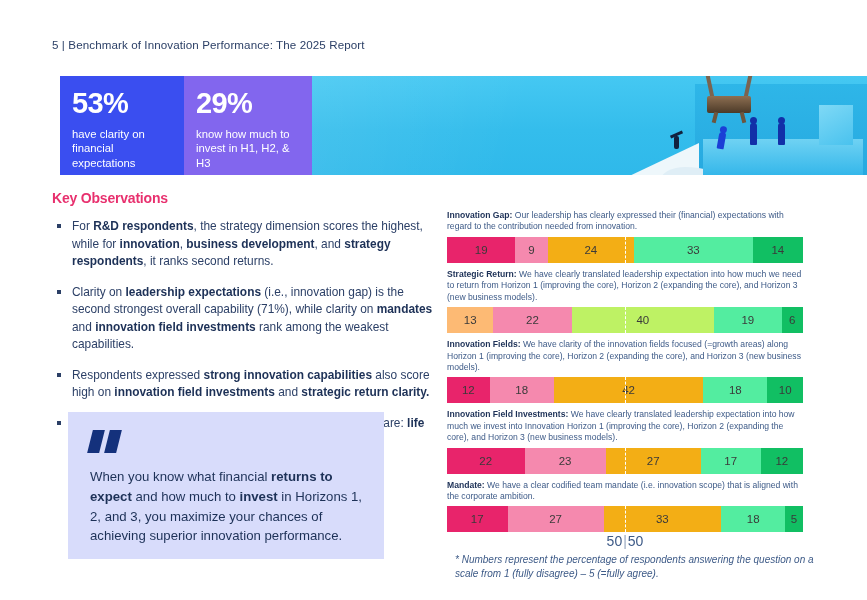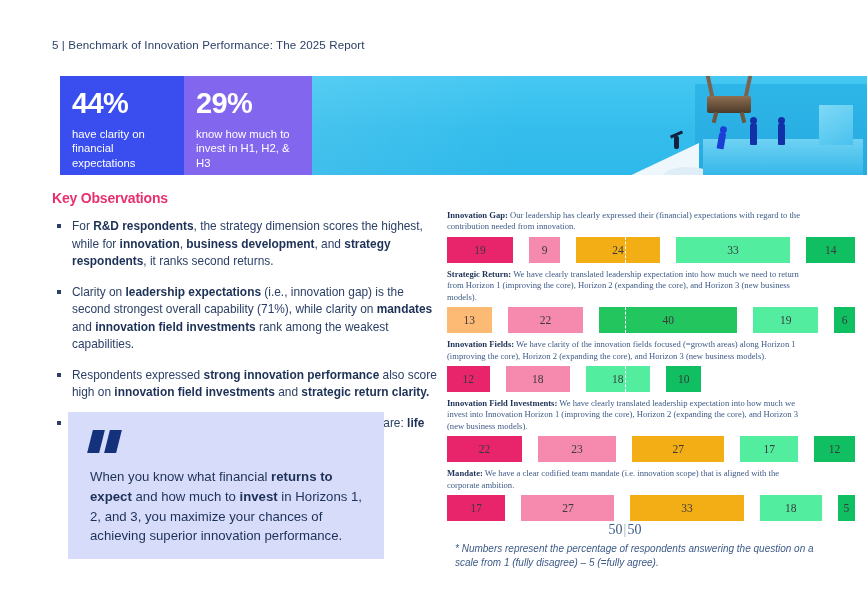--- a/index.html
+++ b/index.html
@@ -127,30 +127,29 @@
   .quote-mark { display: flex; gap: 5px; margin-bottom: 14px; }
   .quote-mark span {
     display: block; width: 12px; height: 23px; background: #14317c;
     transform: skewX(-14deg);
   }
   .quote-text { font-size: 13.2px; line-height: 1.5; color: #1d3157; }
   .quote-text b { font-weight: bold; }
 
   
   .right-col { position: absolute; left: 447px; top: 210px; width: 360px; }
-  .chart-block { margin-bottom: 6px; font-family: Liberation Serif, serif; }
+  .chart-block { margin-bottom: 6px; }
   .chart-label {
     font-size: 8.6px; line-height: 1.33; color: #3d5a87; margin-bottom: 4px;
   }
   .chart-label b { font-weight: bold; color: #1d3157; }
 
   .bar {
-    position: relative; display: flex; width: 408px; height: 26px;
+    position: relative; display: flex; width: 356px; height: 26px;
     overflow: visible;
-    gap: 16px;
   }
   .seg {
     display: flex; align-items: center; justify-content: center;
     font-size: 11.5px; color: #3a3a3a; font-weight: 500;
   }
   .mid-line {
     position: absolute; top: 0; bottom: 0; width: 0;
     border-left: 1.6px dashed #ffffff; pointer-events: none;
   }
   .mid-caption {
@@ -169,21 +168,21 @@
 </style>
 </head>
 <body>
 
 <div class="page">
 
   <div class="header">5 | Benchmark of Innovation Performance: The 2025 Report</div>
 
   <div class="hero">
     <div class="stat blue">
-      <div class="stat-num">44%</div>
+      <div class="stat-num">53%</div>
       <div class="stat-desc">have clarity on financial expectations</div>
     </div>
     <div class="stat purple">
       <div class="stat-num">29%</div>
       <div class="stat-desc">know how much to invest in H1, H2, &amp; H3</div>
     </div>
     <div class="hero-img">
       <div class="sky"></div>
       <div class="panel-right"></div>
       <div class="snow"></div>
@@ -204,21 +203,21 @@
           </div>
       </div>
     </div>
   </div>
 
   <div class="left-col">
     <div class="section-title">Key Observations</div>
     <ul class="obs" id="obs-list">
         <li><span>For </span><b>R&amp;D respondents</b><span>, the strategy dimension scores the highest, while for </span><b>innovation</b><span>, </span><b>business development</b><span>, and </span><b>strategy respondents</b><span>, it ranks second returns.</span></li>
         <li><span>Clarity on </span><b>leadership expectations</b><span> (i.e., innovation gap) is the second strongest overall capability (71%), while clarity on </span><b>mandates</b><span> and </span><b>innovation field investments</b><span> rank among the weakest capabilities.</span></li>
-        <li><span>Respondents expressed </span><b>strong innovation performance</b><span> also score high on </span><b>innovation field investments</b><span> and </span><b>strategic return clarity.</b></li>
+        <li><span>Respondents expressed </span><b>strong innovation capabilities</b><span> also score high on </span><b>innovation field investments</b><span> and </span><b>strategic return clarity.</b></li>
         <li><b>Industries</b><span> struggling the most with the strategy dimension are: </span><b>life science</b><span>, </span><b>energy</b><span>, and </span><b>IT &amp; high-tech.</b></li>
       </ul>
   </div>
 
   <div class="quote">
     <div class="quote-mark">
         <span></span>
         <span></span>
       </div>
     <div class="quote-text" id="quote-text"><span>When you know what financial </span><b>returns to expect</b><span> and how much to </span><b>invest</b><span> in Horizons 1, 2, and 3, you maximize your chances of achieving superior innovation performance.</span></div>
@@ -235,31 +234,32 @@
             <div class="seg" style="width: 118.667px; background: rgb(83, 237, 160);">33</div>
             <div class="seg" style="width: 50.3434px; background: rgb(17, 191, 99);">14</div>
             <div class="mid-line" style="left: 178px;"></div>
           </div>
         </div>
         <div class="chart-block">
           <div class="chart-label"><b>Strategic Return:</b> We have clearly translated leadership expectation into how much we need to return from Horizon 1 (improving the core), Horizon 2 (expanding the core), and Horizon 3 (new business models).</div>
           <div class="bar">
             <div class="seg" style="width: 46.28px; background: #fdba74;">13</div>
             <div class="seg" style="width: 78.32px; background: rgb(245, 137, 174);">22</div>
-            <div class="seg" style="width: 142.4px; background: #22c55e;">40</div>
+            <div class="seg" style="width: 142.4px; background: #bef264;">40</div>
             <div class="seg" style="width: 67.64px; background: rgb(83, 237, 160);">19</div>
             <div class="seg" style="width: 21.36px; background: rgb(17, 191, 99);">6</div>
             <div class="mid-line" style="left: 178px;"></div>
           </div>
         </div>
         <div class="chart-block">
           <div class="chart-label"><b>Innovation Fields:</b> We have clarity of the innovation fields focused (=growth areas) along Horizon 1 (improving the core), Horizon 2 (expanding the core), and Horizon 3 (new business models).</div>
           <div class="bar">
             <div class="seg" style="width: 42.72px; background: rgb(232, 36, 107);">12</div>
             <div class="seg" style="width: 64.08px; background: rgb(245, 137, 174);">18</div>
+            <div class="seg" style="width: 149.52px; background: rgb(243, 174, 21);">42</div>
             <div class="seg" style="width: 64.08px; background: rgb(83, 237, 160);">18</div>
             <div class="seg" style="width: 35.6px; background: rgb(17, 191, 99);">10</div>
             <div class="mid-line" style="left: 178px;"></div>
           </div>
         </div>
         <div class="chart-block">
           <div class="chart-label"><b>Innovation Field Investments:</b> We have clearly translated leadership expectation into how much we invest into Innovation Horizon 1 (improving the core), Horizon 2 (expanding the core), and Horizon 3 (new business models).</div>
           <div class="bar">
             <div class="seg" style="width: 77.5446px; background: rgb(232, 36, 107);">22</div>
             <div class="seg" style="width: 81.0693px; background: rgb(245, 137, 174);">23</div>

